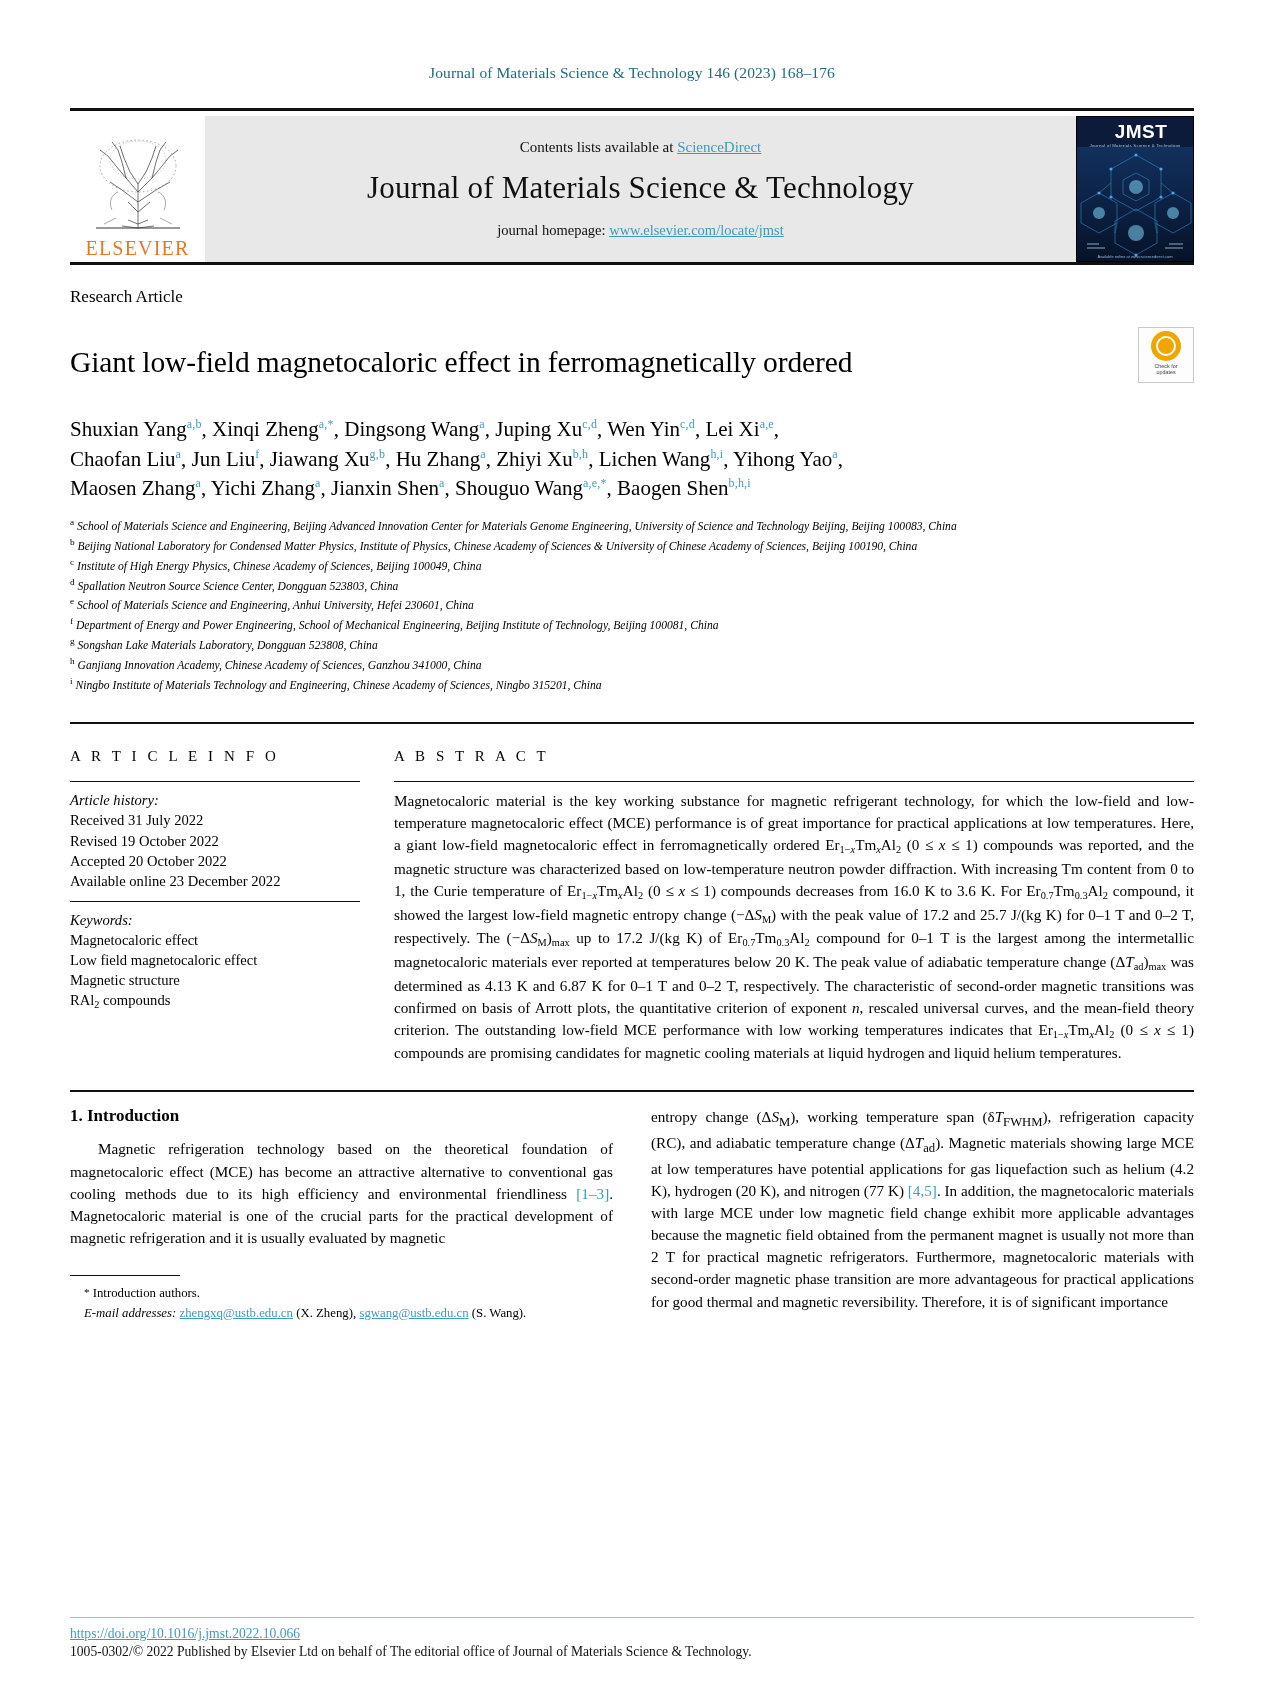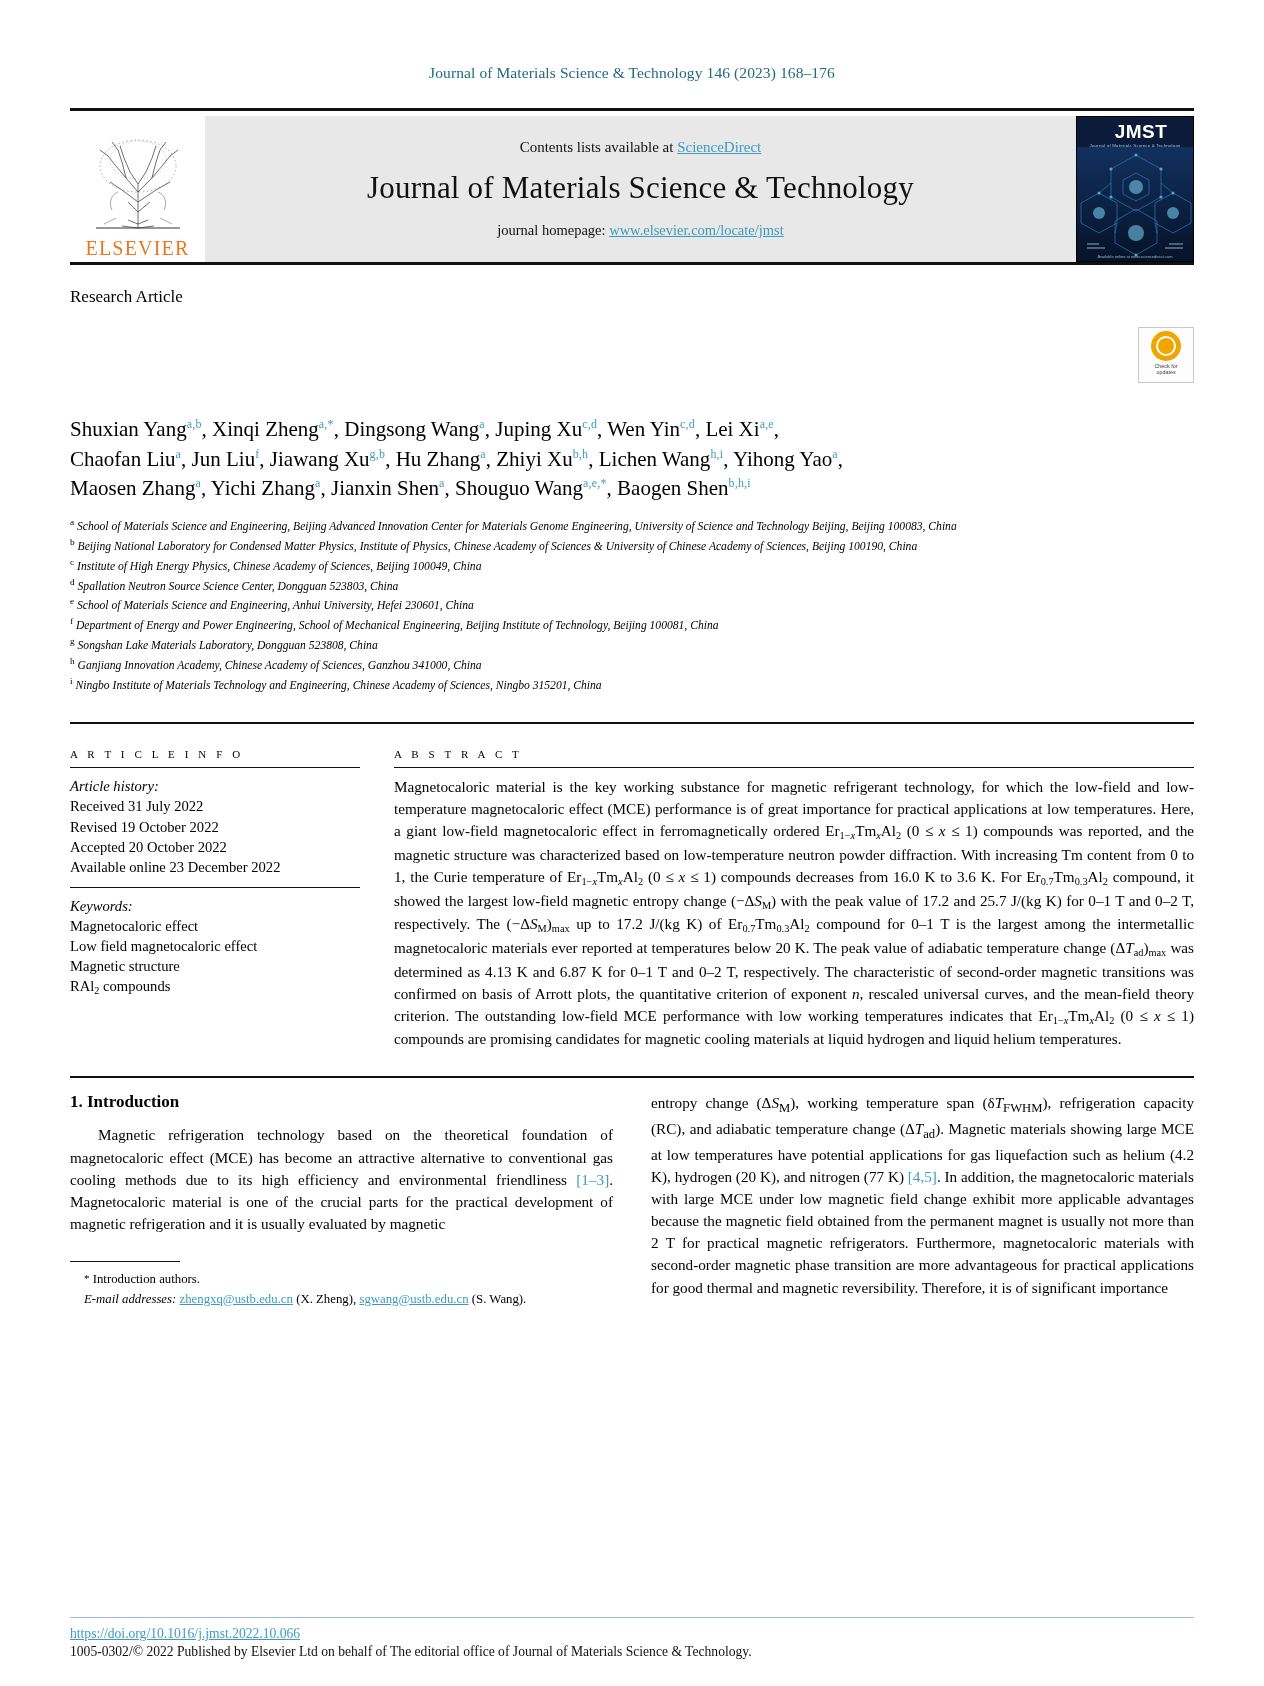--- a/index.html
+++ b/index.html
@@ -204,24 +204,24 @@
     margin-top: 28px;
     border-top: 2.5px solid #111;
     padding-top: 24px;
     display: flex;
     flex-direction: row;
     gap: 34px;
   }
   .col-info { width: 290px; flex: none; }
   .col-abstract { flex: 1 1 auto; }
   .sec-head {
-    font-size: 11px;
+    font-size: 15px;
     letter-spacing: 3.6px;
     font-family: "Liberation Serif", serif;
-    margin-bottom: 7px;
+    margin-bottom: 16px;
   }
   .rule { border-top: 1.6px solid #111; margin-bottom: 8px; }
   .info-block { font-size: 14.6px; line-height: 1.38; }
   .info-block .lbl { font-style: italic; }
   .keywords-rule { border-top: 1.6px solid #111; margin: 10px 0 8px 0; }
   .abstract-body {
     font-size: 15.2px;
     line-height: 1.45;
     text-align: justify;
   }
@@ -378,21 +378,21 @@
 
     </div>
   </div>
 
   <div class="content">
 
     <div class="research-article">Research Article</div>
 
     <div class="title-row">
       <h1 class="title">
-        <br>
+        <span>Giant low-field magnetocaloric effect in ferromagnetically ordered</span><br>
       </h1>
       <div class="crossmark">
         <div class="crossmark-circle">
           <div class="crossmark-inner"></div>
         </div>
         <div class="crossmark-text">
           <span>Check for</span><br>
           <span>updates</span>
         </div>
       </div>

